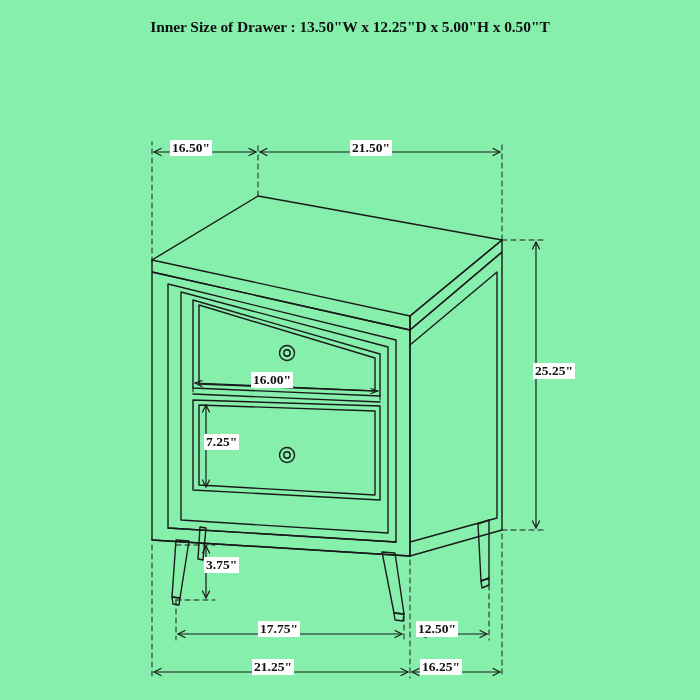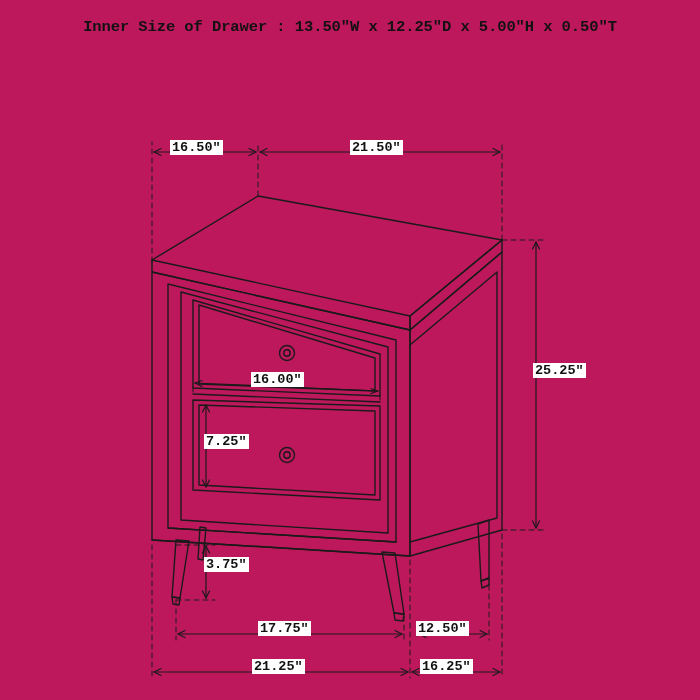--- a/index.html
+++ b/index.html
@@ -4,22 +4,22 @@
 <style>
   html, body {
     margin: 0;
     padding: 0;
     background: #ffffff;
   }
   #page {
     position: relative;
     width: 700px;
     height: 700px;
-    background: #be185d;
-    font-family: Liberation Mono, monospace;
+    background: #86efac;
+    font-family: Liberation Serif, serif;
     overflow: hidden;
   }
   #title {
     position: absolute;
     top: 18px;
     left: 0;
     width: 700px;
     text-align: center;
     font-size: 15.5px;
     font-weight: bold;

